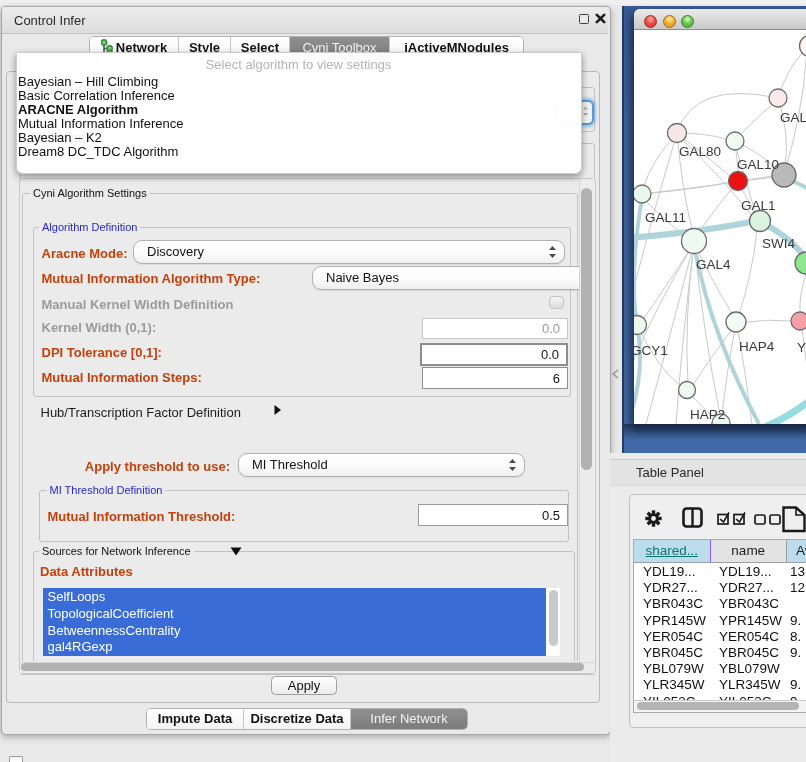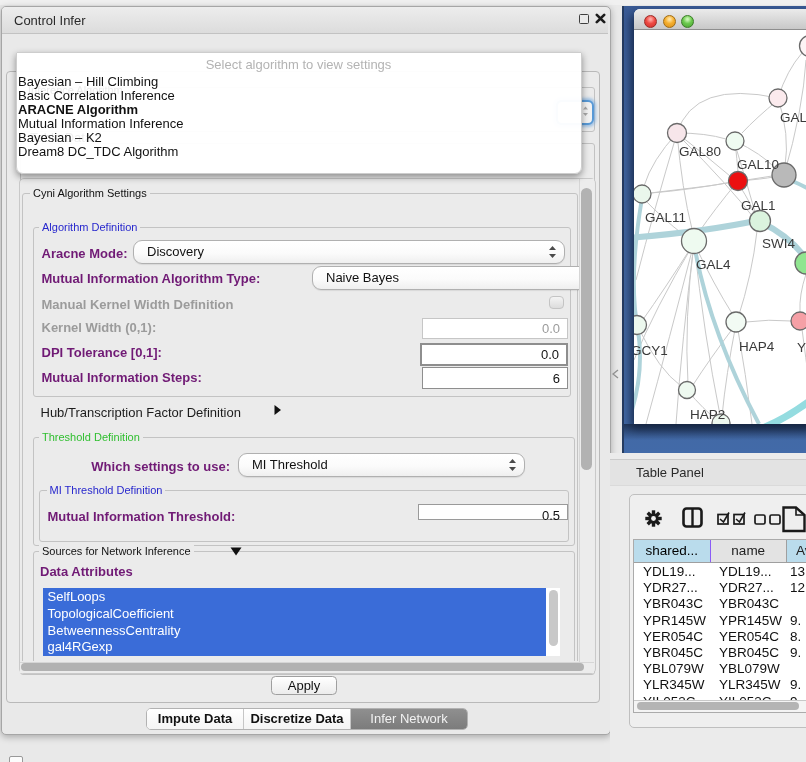--- a/index.html
+++ b/index.html
@@ -1,19 +1,19 @@
 <!DOCTYPE html>
 <html><head>
 <meta charset="utf-8">
 <style>
 html,body{margin:0;padding:0;}
 #root{position:relative;width:806px;height:762px;overflow:hidden;background:#e9e9e9;
   font-family:"Liberation Sans",sans-serif;}
 .abs{position:absolute;}
-.lbl{position:absolute;font-size:13px;font-weight:bold;color:#701a75;white-space:nowrap;}
+.lbl{position:absolute;font-size:13px;font-weight:bold;color:#c2410c;white-space:nowrap;}
 .plain{position:absolute;font-size:13px;color:#1c1c1c;white-space:nowrap;}
 .gbox{position:absolute;border:1px solid #c3c3c3;border-radius:3px;}
 .gtitle{position:absolute;top:-8px;background:#ebebeb;padding:0 3px;font-size:11px;line-height:15px;white-space:nowrap;}
 .combo{position:absolute;border:1px solid #b0b0b0;border-radius:9px;
   background:linear-gradient(#ffffff,#fbfbfb 55%,#efefef);
   box-shadow:0 1px 1px rgba(0,0,0,.08);
   font-size:13px;color:#111;}
 .combo .ctext{position:absolute;left:13px;top:3px;white-space:nowrap;}
 .tfield{position:absolute;background:#fff;font-size:13px;text-align:right;box-sizing:border-box;padding-right:7px;}
 .seg{position:absolute;overflow:hidden;border:1px solid #b2b2b2;border-radius:5px;
@@ -35,20 +35,33 @@
   background:linear-gradient(#ededed,#dcdcdc);border-bottom:1px solid #c2c2c2;
   border-radius:4px 4px 0 0;"></div>
 <div class="plain" style="left:14px;top:13px;color:#2a2a2a;">Control Infer</div>
 
 <div class="abs" style="left:579px;top:14px;width:8px;height:8px;border:1.5px solid #3f3f3f;border-radius:1.5px;background:#eaeaea;"></div>
 
 <svg class="abs" style="left:595px;top:13px;" width="11" height="11" viewBox="0 0 11 11">
  <path d="M1.8 1.8 L9.2 9.2 M9.2 1.8 L1.8 9.2" stroke="#1c1c1c" stroke-width="2.6" stroke-linecap="round"></path>
 </svg>
 
+<div class="seg" style="left:89px;top:36px;width:433px;height:22px;">
+  <div class="s" style="width:88px;line-height:21px;">
+    <svg width="12" height="16" viewBox="0 0 12 16" style="vertical-align:-3px;margin-right:3px;">
+      <path d="M3 5 L3 14 L7 14 M3 9.5 L7 9.5" fill="none" stroke="#4d5560" stroke-width="1.6"></path>
+      <circle cx="3" cy="3.5" r="2.7" fill="#7cc96f" stroke="#2f8b3c" stroke-width="1.4"></circle>
+      <circle cx="8.6" cy="9.5" r="2.7" fill="#7cc96f" stroke="#2f8b3c" stroke-width="1.4"></circle>
+      <circle cx="8.6" cy="14" r="2.7" fill="#7cc96f" stroke="#2f8b3c" stroke-width="1.4"></circle>
+    </svg>Network</div>
+  <div class="s" style="width:52px;line-height:21px;">Style</div>
+  <div class="s" style="width:59px;line-height:21px;">Select</div>
+  <div class="s sel" style="width:100px;line-height:21px;">Cyni Toolbox</div>
+  <div class="s" style="width:134px;line-height:21px;">jActiveMNodules</div>
+</div>
 
 <div class="abs" style="left:6px;top:71px;width:592px;height:630px;background:#ebebeb;
   border:1px solid #b9b9b9;border-radius:4px;"></div>
 
 <div class="abs" style="left:20px;top:87px;width:573px;height:43px;border:1px solid #c2c2c2;border-radius:3px;"></div>
 
 <div class="abs" style="left:556px;top:100px;width:34px;height:21px;border-radius:6px;
   background:#f2f2f2;border:2.5px solid #5899d6;box-shadow:0 0 3px 1.5px rgba(100,160,220,.55);"></div>
 <svg class="abs" style="left:582px;top:105px;" width="7" height="13" viewBox="0 0 7 13">
   <path d="M1 4.5 L3.5 1.5 L6 4.5 Z" fill="#a8a8a8"></path>
@@ -96,36 +109,33 @@
       color:#111;line-height:19px;">0.0</div>
     <div class="lbl" style="left:14.5px;top:212px;">Mutual Information Steps:</div>
     <div class="tfield" style="left:395px;top:209px;width:146px;height:22px;border:1px solid #8e8e8e;
       color:#111;line-height:21px;">6</div>
 
     <div class="plain" style="left:13.5px;top:247px;">Hub/Transcription Factor Definition</div>
     <svg class="abs" style="left:246px;top:246px;" width="9" height="12" viewBox="0 0 9 12">
       <path d="M1.5 1 L8 6 L1.5 11 Z" fill="#111"></path>
         </svg>
 
-    <div class="gbox" style="left:6px;top:279px;width:540px;height:107px;">
-      <span class="gtitle" style="left:5px;color:#2fbf2f;">Threshold Definition</span>
-    </div>
-    <div class="lbl" style="left:35px;top:301px;width:168px;text-align:right;">Which settings to use:</div>
+    <div class="lbl" style="left:35px;top:301px;width:168px;text-align:right;">Apply threshold to use:</div>
     <div class="combo" style="left:211px;top:295px;width:285px;height:22px;">
       <span class="ctext">MI Threshold</span>
       <svg style="position:absolute;right:7px;top:4px;" width="9" height="14" viewBox="0 0 9 14">
         <path d="M1 5 L4.5 1 L8 5 Z" fill="#4a4a4a"></path>
             <path d="M1 9 L4.5 13 L8 9 Z" fill="#4a4a4a"></path>
           </svg>
     </div>
     <div class="gbox" style="left:11.5px;top:332px;width:528px;height:50px;">
       <span class="gtitle" style="left:7px;color:#2727cd;">MI Threshold Definition</span>
     </div>
     <div class="lbl" style="left:20.5px;top:351px;">Mutual Information Threshold:</div>
-    <div class="tfield" style="left:391px;top:346px;width:150px;height:16px;border:1px solid #9a9a9a;
+    <div class="tfield" style="left:391px;top:346px;width:150px;height:22px;border:1px solid #9a9a9a;
       color:#111;line-height:21px;">0.5</div>
 
     <div class="gbox" style="left:6px;top:393px;width:540px;height:160px;">
       <span class="gtitle" style="left:5px;color:#111;">Sources for Network Inference</span>
       <svg class="abs" style="left:196px;top:-5px;" width="12" height="9" viewBox="0 0 12 9">
         <path d="M0.5 0.5 L11.5 0.5 L6 8.5 Z" fill="#111"></path>
           </svg>
     </div>
     <div class="lbl" style="left:13px;top:406px;">Data Attributes</div>
     <div class="abs" style="left:15.5px;top:430px;width:517px;height:68px;background:#fff;overflow:hidden;">
@@ -281,21 +291,21 @@
     <path d="M96 14 L99.5 17 L105 7.5" stroke-width="1.6"></path>
     <rect x="115" y="10" width="10" height="9" rx="1.5"></rect>
     <rect x="130" y="10" width="10" height="9" rx="1.5"></rect>
   </g>
   <path d="M143.5 2.5 L156 2.5 L164.5 10 L164.5 26 L143.5 26 Z" fill="none" stroke="#1a1a1a" stroke-width="2.4"></path>
   <path d="M156 2.5 L156 10 L164.5 10" fill="none" stroke="#1a1a1a" stroke-width="1.6"></path>
 </svg>
 
 <div class="abs" style="left:633px;top:539px;width:173px;height:172px;border:1px solid #ababab;border-right:none;background:#fff;overflow:hidden;">
   <div class="abs" style="left:0;top:0;width:75.5px;height:22px;background:#badcec;border-right:3px solid #8b5cf6;border-bottom:1px solid #9f9f9f;
-    font-size:13.5px;text-align:center;line-height:22px;color:#000000;">shared...</div>
+    font-size:13.5px;text-align:center;line-height:22px;color:#0f766e;text-decoration:underline;">shared...</div>
   <div class="abs" style="left:76.5px;top:0;width:75.5px;height:22px;background:#e3e3e3;border-right:1px solid #9f9f9f;border-bottom:1px solid #9f9f9f;
     font-size:13.5px;text-align:center;line-height:22px;color:#222;">name</div>
   <div class="abs" style="left:153px;top:0;width:25px;height:22px;background:#badcec;border-bottom:1px solid #9f9f9f;
     font-size:13.5px;text-align:left;line-height:22px;color:#222;overflow:hidden;"><span style="padding-left:9px;">Av</span></div>
   <div class="abs" style="left:0;top:23px;width:173px;height:148px;font-size:13.5px;color:#111;">
     <div class="abs" style="left:9px;top:1px;line-height:16.2px;">YDL19...<br>YDR27...<br>YBR043C<br>YPR145W<br>YER054C<br>YBR045C<br>YBL079W<br>YLR345W<br>YIL053C</div>
     <div class="abs" style="left:85px;top:1px;line-height:16.2px;">YDL19...<br>YDR27...<br>YBR043C<br>YPR145W<br>YER054C<br>YBR045C<br>YBL079W<br>YLR345W<br>YIL053C</div>
     <div class="abs" style="left:156px;top:1px;line-height:16.2px;">13<br>12<br>&nbsp;<br>9.<br>8.<br>9.<br>&nbsp;<br>9.<br>9.</div>
   </div>
 

